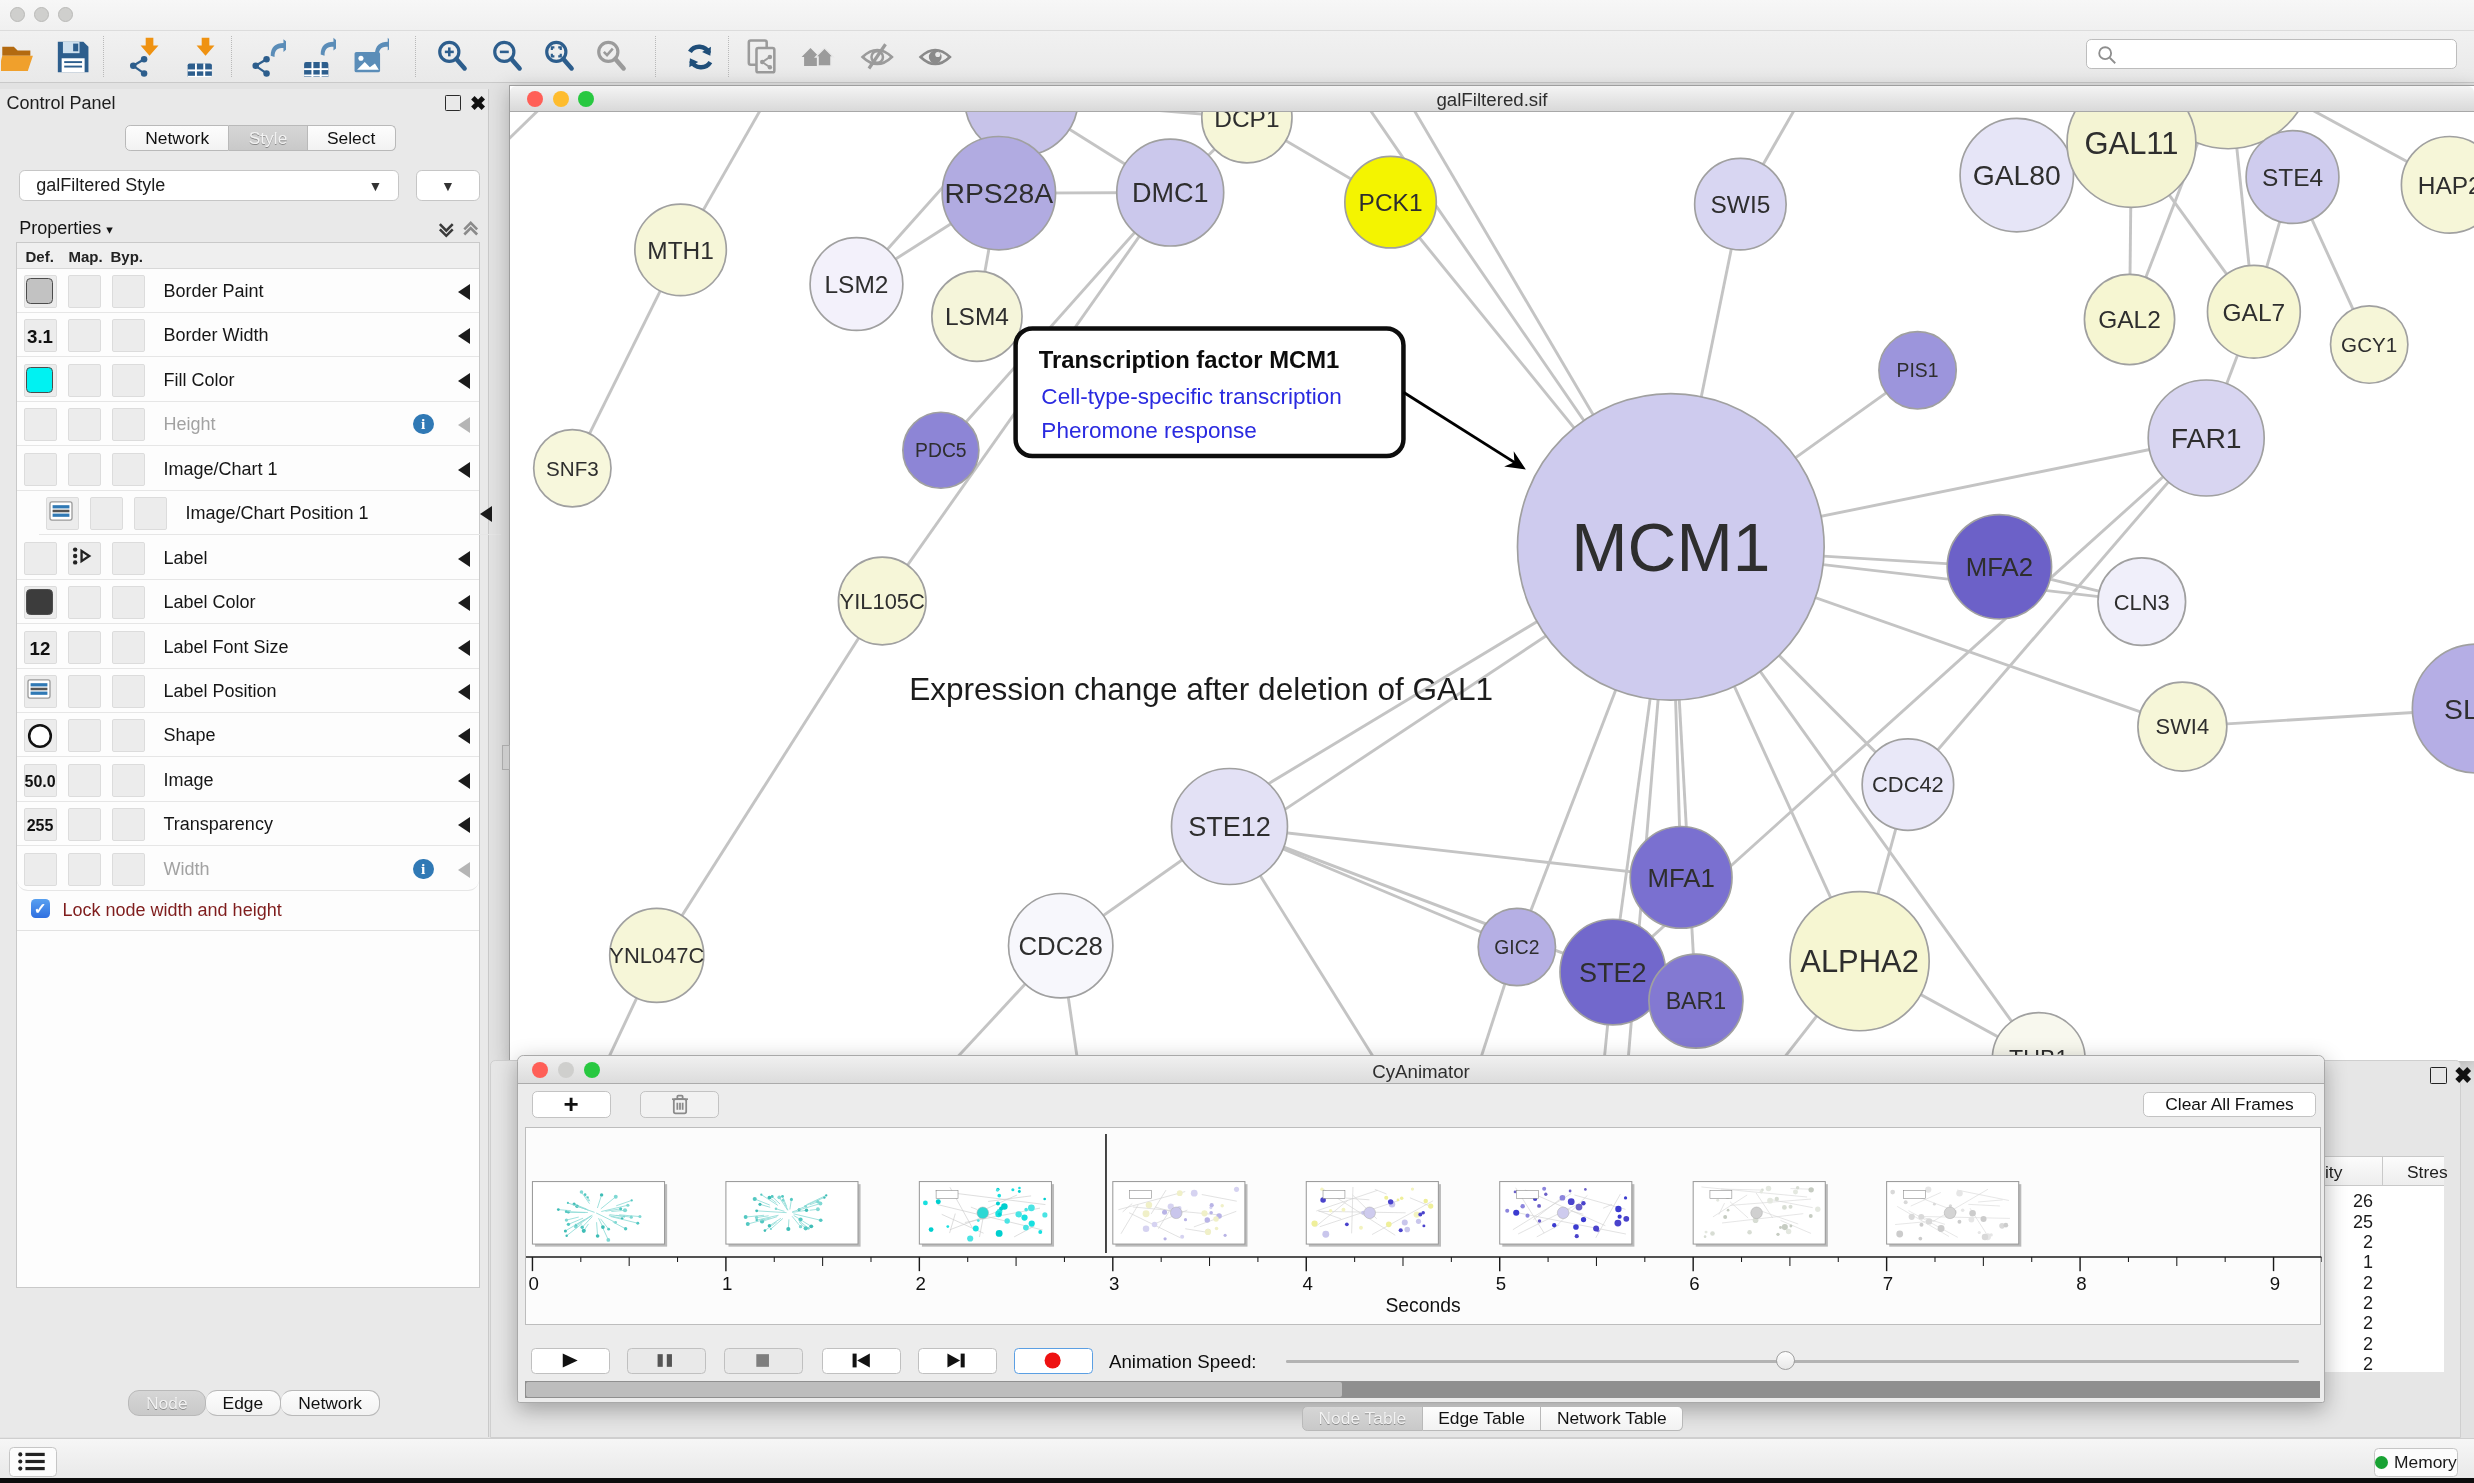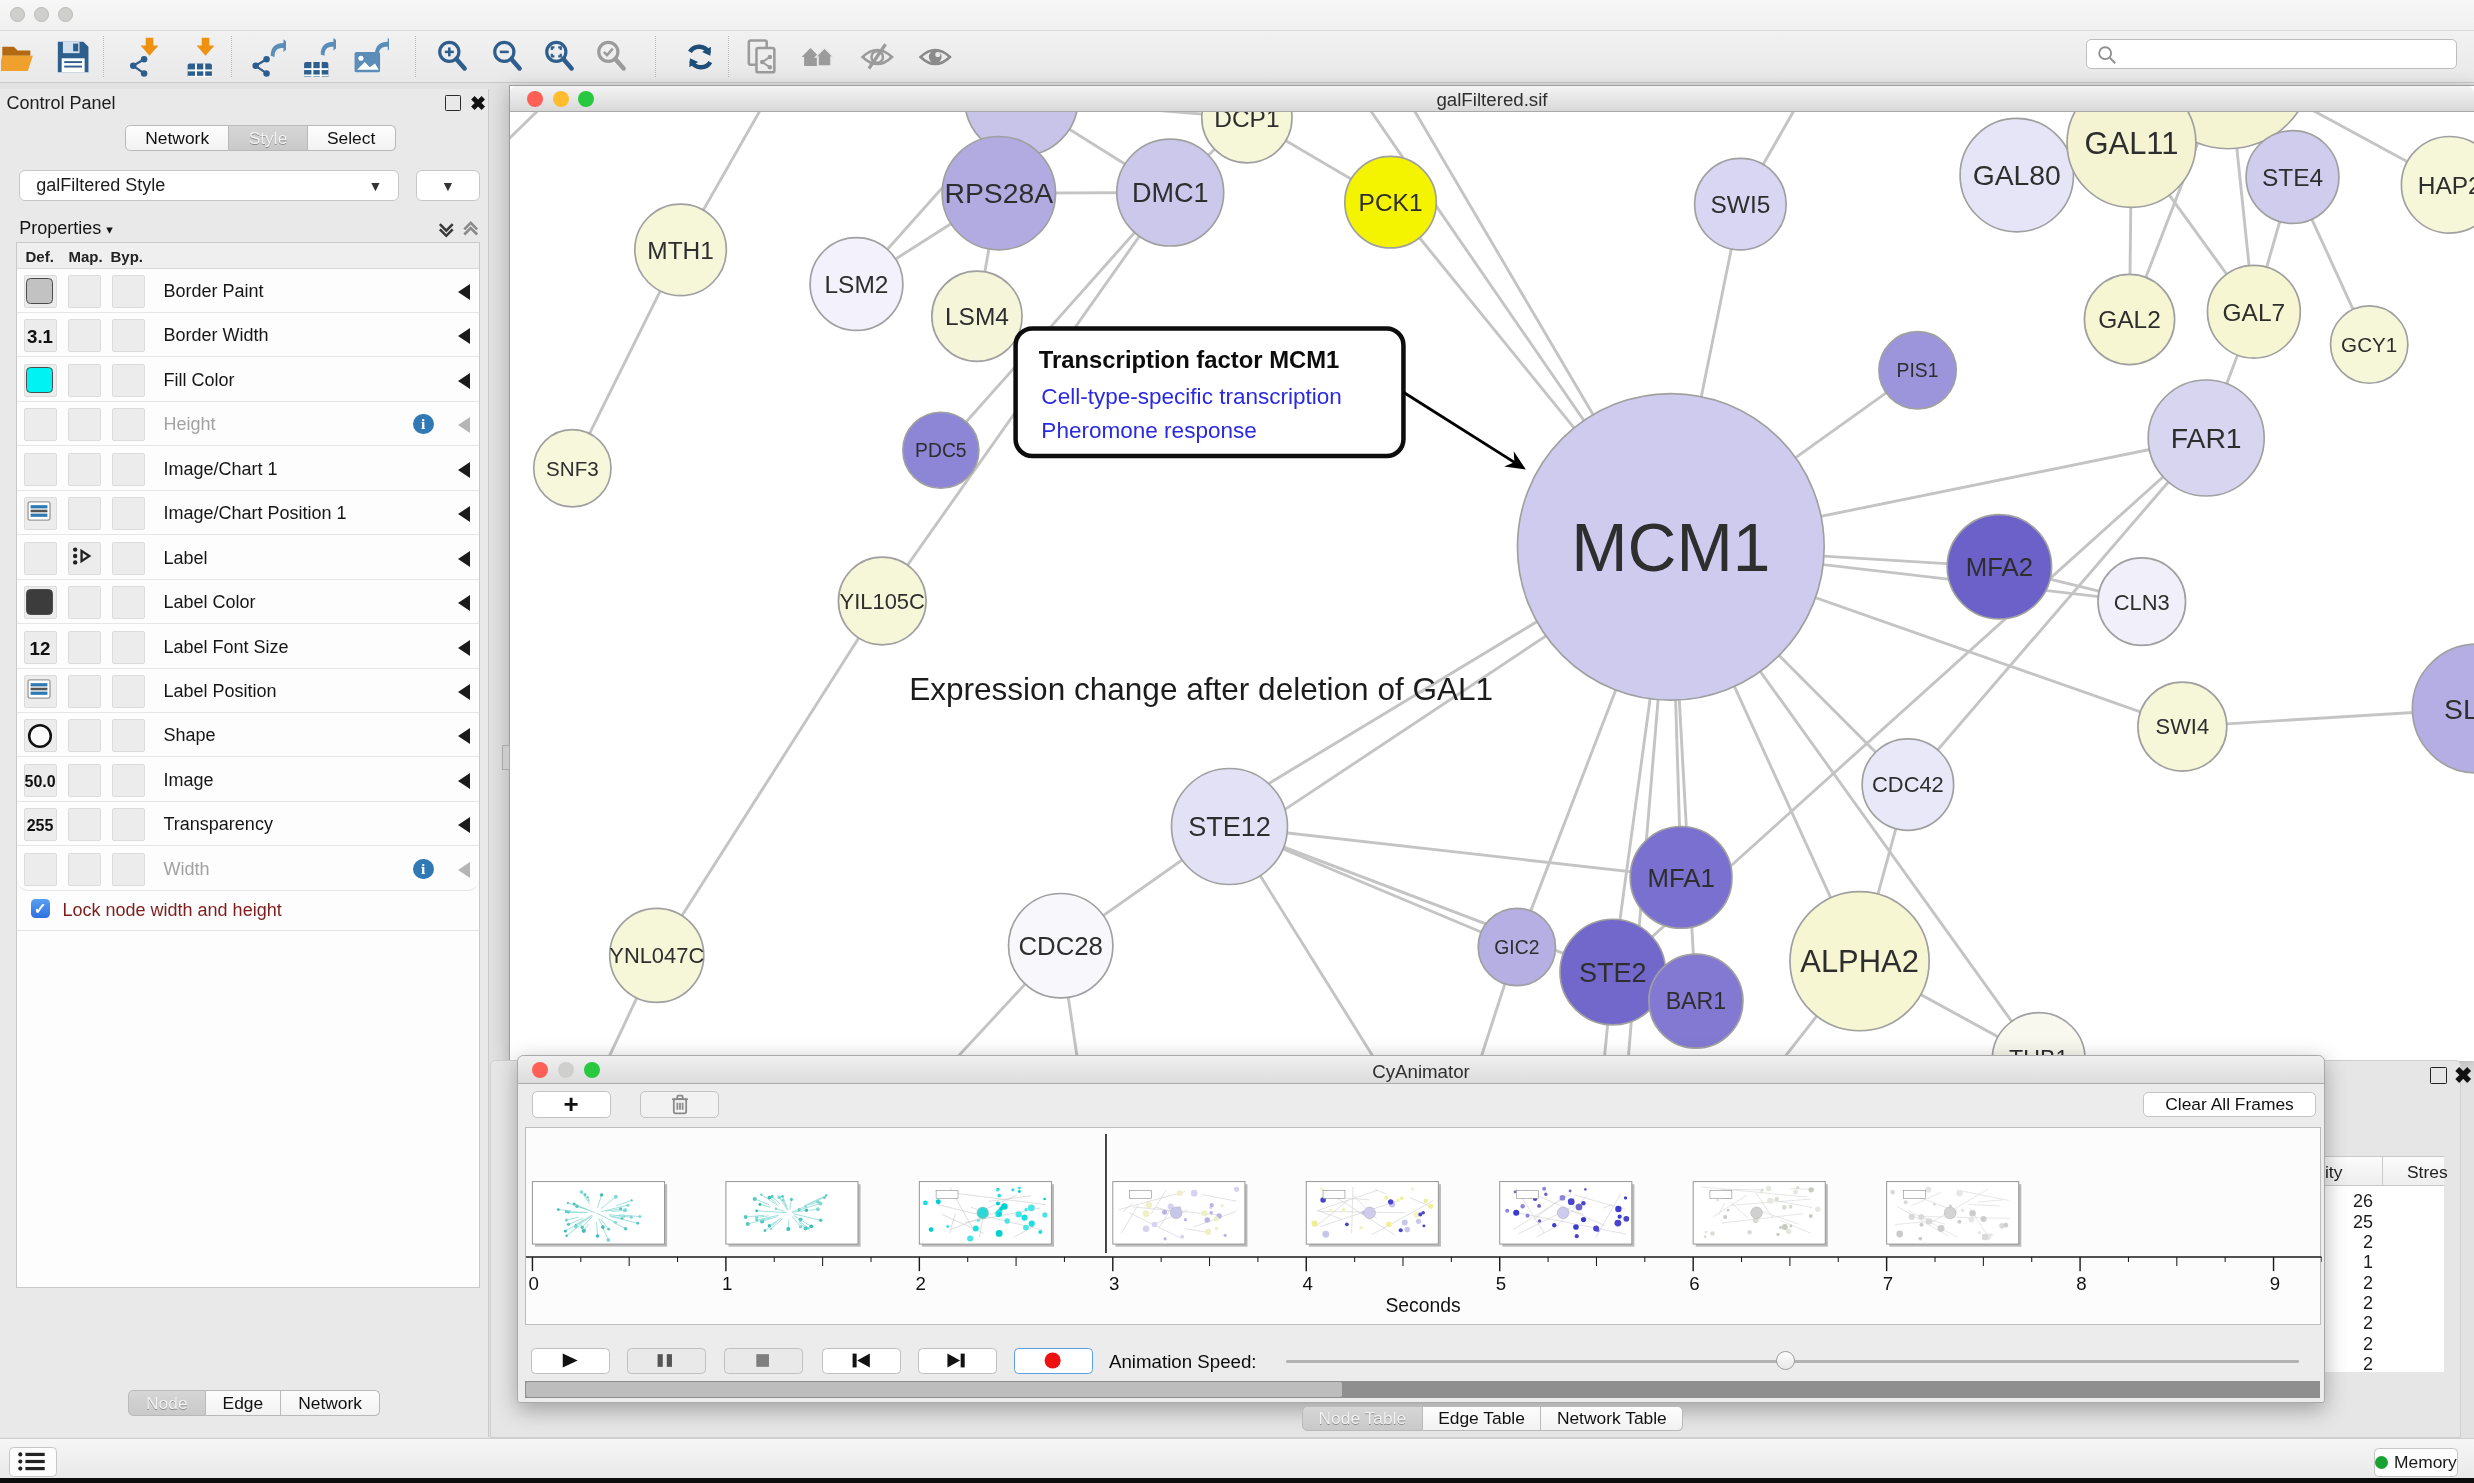--- a/index.html
+++ b/index.html
@@ -49,21 +49,21 @@
   .plabel { position:absolute; left:147px; top:11.6px; font-size:18px; color:#161616; }
   .plabel.dis { color:#a2a2a2; }
   .parrow { position:absolute; right:9px; top:15px; width:0; height:0; border-top:8.4px solid transparent; border-bottom:8.4px solid transparent; border-right:12.2px solid #1b1b1b; }
   .parrow.dis { border-right-color:#b5b5b5; }
   .pinfo { position:absolute; right:45px; top:11.6px; width:20.6px; height:20.6px; border-radius:50%; background:#3079b5; color:#fff; font-size:15.5px; font-weight:bold; text-align:center; line-height:20.6px; font-family:"Liberation Serif",serif; }
   #lock-row { position:absolute; left:0; top:651px; width:100%; height:37px; }
   #lock-cb { position:absolute; left:14px; top:5.2px; width:19.3px; height:19.3px; border-radius:4.5px; background:linear-gradient(#58a0f0,#2f6fe0); color:#fff; font-size:15.5px; text-align:center; line-height:19.3px; font-weight:bold; }
   #lock-label { position:absolute; left:46px; top:6.4px; font-size:18px; color:#7f1d1d; }
   #lock-sep { position:absolute; left:0; top:687px; width:100%; border-top:1.3px solid #e2e2e2; }
   #cp-bottom-tabs { left:128px; top:1301px; height:26px; }
-  #cp-bottom-tabs .seg-btn { padding:4px 17px; }
+  #cp-bottom-tabs .seg-btn { padding:4px 17px;border-radius:11px; }
 
   
   #net-window { left:509px; top:85px; width:1966px; height:975px; background:#fff; border:0.6px solid #9e9e9e; box-shadow:0 5.2px 19.3px rgba(0,0,0,0.25); }
   .win-titlebar { position:absolute; left:0; top:0; width:100%; height:26px; background:linear-gradient(#f4f4f4,#d9d9d9); border-bottom:0.6px solid #a8a8a8; border-radius:6.4px 6.4px 0 0; }
   .tl { position:absolute; top:4.5px; width:16px; height:16px; border-radius:50%; }
   .win-title { position:absolute; top:3.2px; width:100%; text-align:center; font-size:18.7px; color:#2e2e2e; }
   #net-canvas { position:absolute; left:0; top:26px; width:1966px; height:949px; background:#fff; overflow:hidden; }
 
   
   #table-panel { left:490px; top:1060px; width:1971px; height:378px; background:#e6e6e6; border:0.6px solid #cfcfcf; border-radius:5.2px 5.2px 0 0; }
@@ -312,21 +312,21 @@
             <span class="pinfo">i</span>
             <span class="parrow dis"></span>
           </div>
           <div class="prow" style="top: 204px;">
             <div class="pcell c-def"></div>
             <div class="pcell c-map"></div>
             <div class="pcell c-byp"></div>
             <span class="plabel">Image/Chart 1</span>
             <span class="parrow"></span>
           </div>
-          <div class="prow" style="top: 248px;">
+          <div class="prow" style="top: 248px; margin-left: 22px;">
             <div class="pcell c-def">
               <span style="position:absolute;left:1.9px;top:2.6px;"><svg width="26" height="22" viewBox="0 0 40 34">
                   <rect x="3" y="3" width="34" height="28" rx="3" fill="#fff" stroke="#9a9a9a" stroke-width="2"></rect>
                   <rect x="7" y="8" width="26" height="5" fill="#3079b5"></rect>
                   <rect x="7" y="15" width="26" height="4" fill="#555"></rect>
                   <rect x="7" y="21" width="26" height="5" fill="#3079b5"></rect>
                 </svg></span>
             </div>
             <div class="pcell c-map"></div>
             <div class="pcell c-byp"></div>

